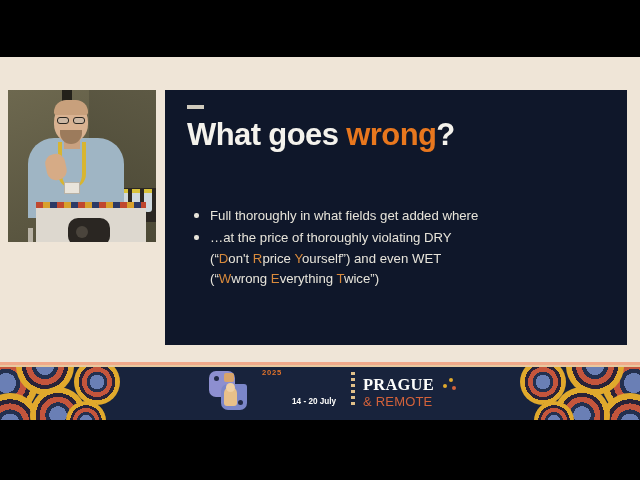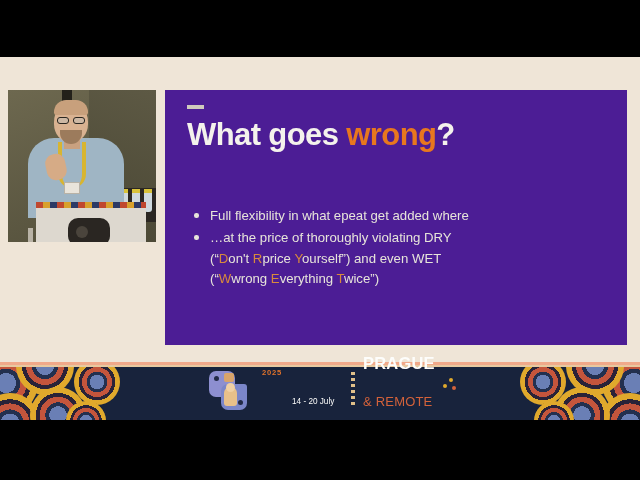--- a/index.html
+++ b/index.html
@@ -63,21 +63,21 @@
   .v-bot1,.v-bot2,.v-bot3 { position:absolute; top:100px; width:8px; height:22px;
              border-radius:2px 2px 3px 3px; background:#cfd9dd; }
   .v-bot1 { left:112px; } .v-bot2 { left:124px; } .v-bot3 { left:136px; }
   .v-botcapA,.v-botcapB,.v-botcapC { position:absolute; top:99px; width:8px; height:4px; background:#d8c23a; }
   .v-botcapA{left:112px;} .v-botcapB{left:124px;} .v-botcapC{left:136px;}
   .v-stand { position:absolute; left:20px; top:138px; width:5px; height:22px; background:#b9b3a6; }
 
   
   .slide {
     position:absolute; left:165px; top:90px; width:462px; height:255px;
-    background:#4c1d95;
+    background:#0f172a;
   }
   .slide-dash {
     position:absolute; left:22px; top:15px; width:17px; height:4px;
     background:#cfcabd;
   }
   .slide-title {
     position:absolute; left:22px; top:28px; width:420px;
     font-size:31px; font-weight:bold; line-height:1.12;
     color:#f4f2ec; letter-spacing:-0.6px;
   }
@@ -129,27 +129,27 @@
              border-radius:6px 6px 3px 3px; background:#e8c08a; }
   .py-fighd{ position:absolute; left:20px; top:14px; width:9px; height:9px;
              border-radius:50%; background:#f0d0a4; }
   .py-sq   { position:absolute; left:18px; top:4px; width:10px; height:9px; background:#d8a46a; border-radius:2px; }
 
   .b-year  { position:absolute; left:262px; top:368px; font-size:7.6px;
              font-weight:bold; color:#e0722a; letter-spacing:.8px; }
   .b-euro  { position:absolute; left:258px; top:375px; font-size:20.5px;
              font-weight:bold; color:#fdfdfb; letter-spacing:-0.3px; }
   .b-dates { position:absolute; left:292px; top:397px; font-size:8.2px;
-             font-weight:normal; color:#fdfdfb; }
+             font-weight:bold; color:#fdfdfb; }
   .b-divider {
     position:absolute; left:351px; top:372px; width:4px; height:36px;
     background:repeating-linear-gradient(180deg,#e0c08a 0 3px,transparent 3px 6px);
   }
-  .b-prague{ position:absolute; left:363px; top:354px; font-size:16.5px;
-             font-weight:bold; color:#fdfdfb; letter-spacing:.2px; }
+  .b-prague{ position:absolute; left:363px; top:375px; font-size:16.5px;
+             font-weight:bold; color:#fdfdfb; letter-spacing:.2px;font-family:Liberation Serif, serif; }
   .b-remote{ position:absolute; left:363px; top:394px; font-size:13px;
              font-weight:normal; color:#d4623a; letter-spacing:.2px; }
   .b-dots  { position:absolute; left:443px; top:378px; width:14px; height:14px; }
   .b-dots i { position:absolute; width:4px; height:4px; border-radius:50%; background:#e0a92c; }
   .b-dots i:nth-child(1){ left:6px; top:0; }
   .b-dots i:nth-child(2){ left:0; top:6px; }
   .b-dots i:nth-child(3){ left:9px; top:8px; background:#d4623a; }
 </style>
 </head>
 <body>
@@ -192,21 +192,21 @@
     <div class="slide-dash"></div>
 
     <div class="slide-title">
       <div>
         <span>What goes </span><span class="hl">wrong</span><span>?</span>
       </div>
     </div>
 
     <ul class="bullets">
       <li>
-        <span>Full flexibility in what epeat get added where</span>
+        <span>Full thoroughly in what fields get added where</span>
       </li>
       <li>
         <span>…at the price of thoroughly violating DRY</span><br>
         <span>(“</span><span class="acc">D</span><span>on't </span><span class="acc">R</span><span>price </span><span class="acc">Y</span><span>ourself”) and even WET</span><br>
         <span>(“</span><span class="acc">W</span><span>wrong </span><span class="acc">E</span><span>verything </span><span class="acc">T</span><span>wice”)</span>
       </li>
     </ul>
 
   </div>
 

